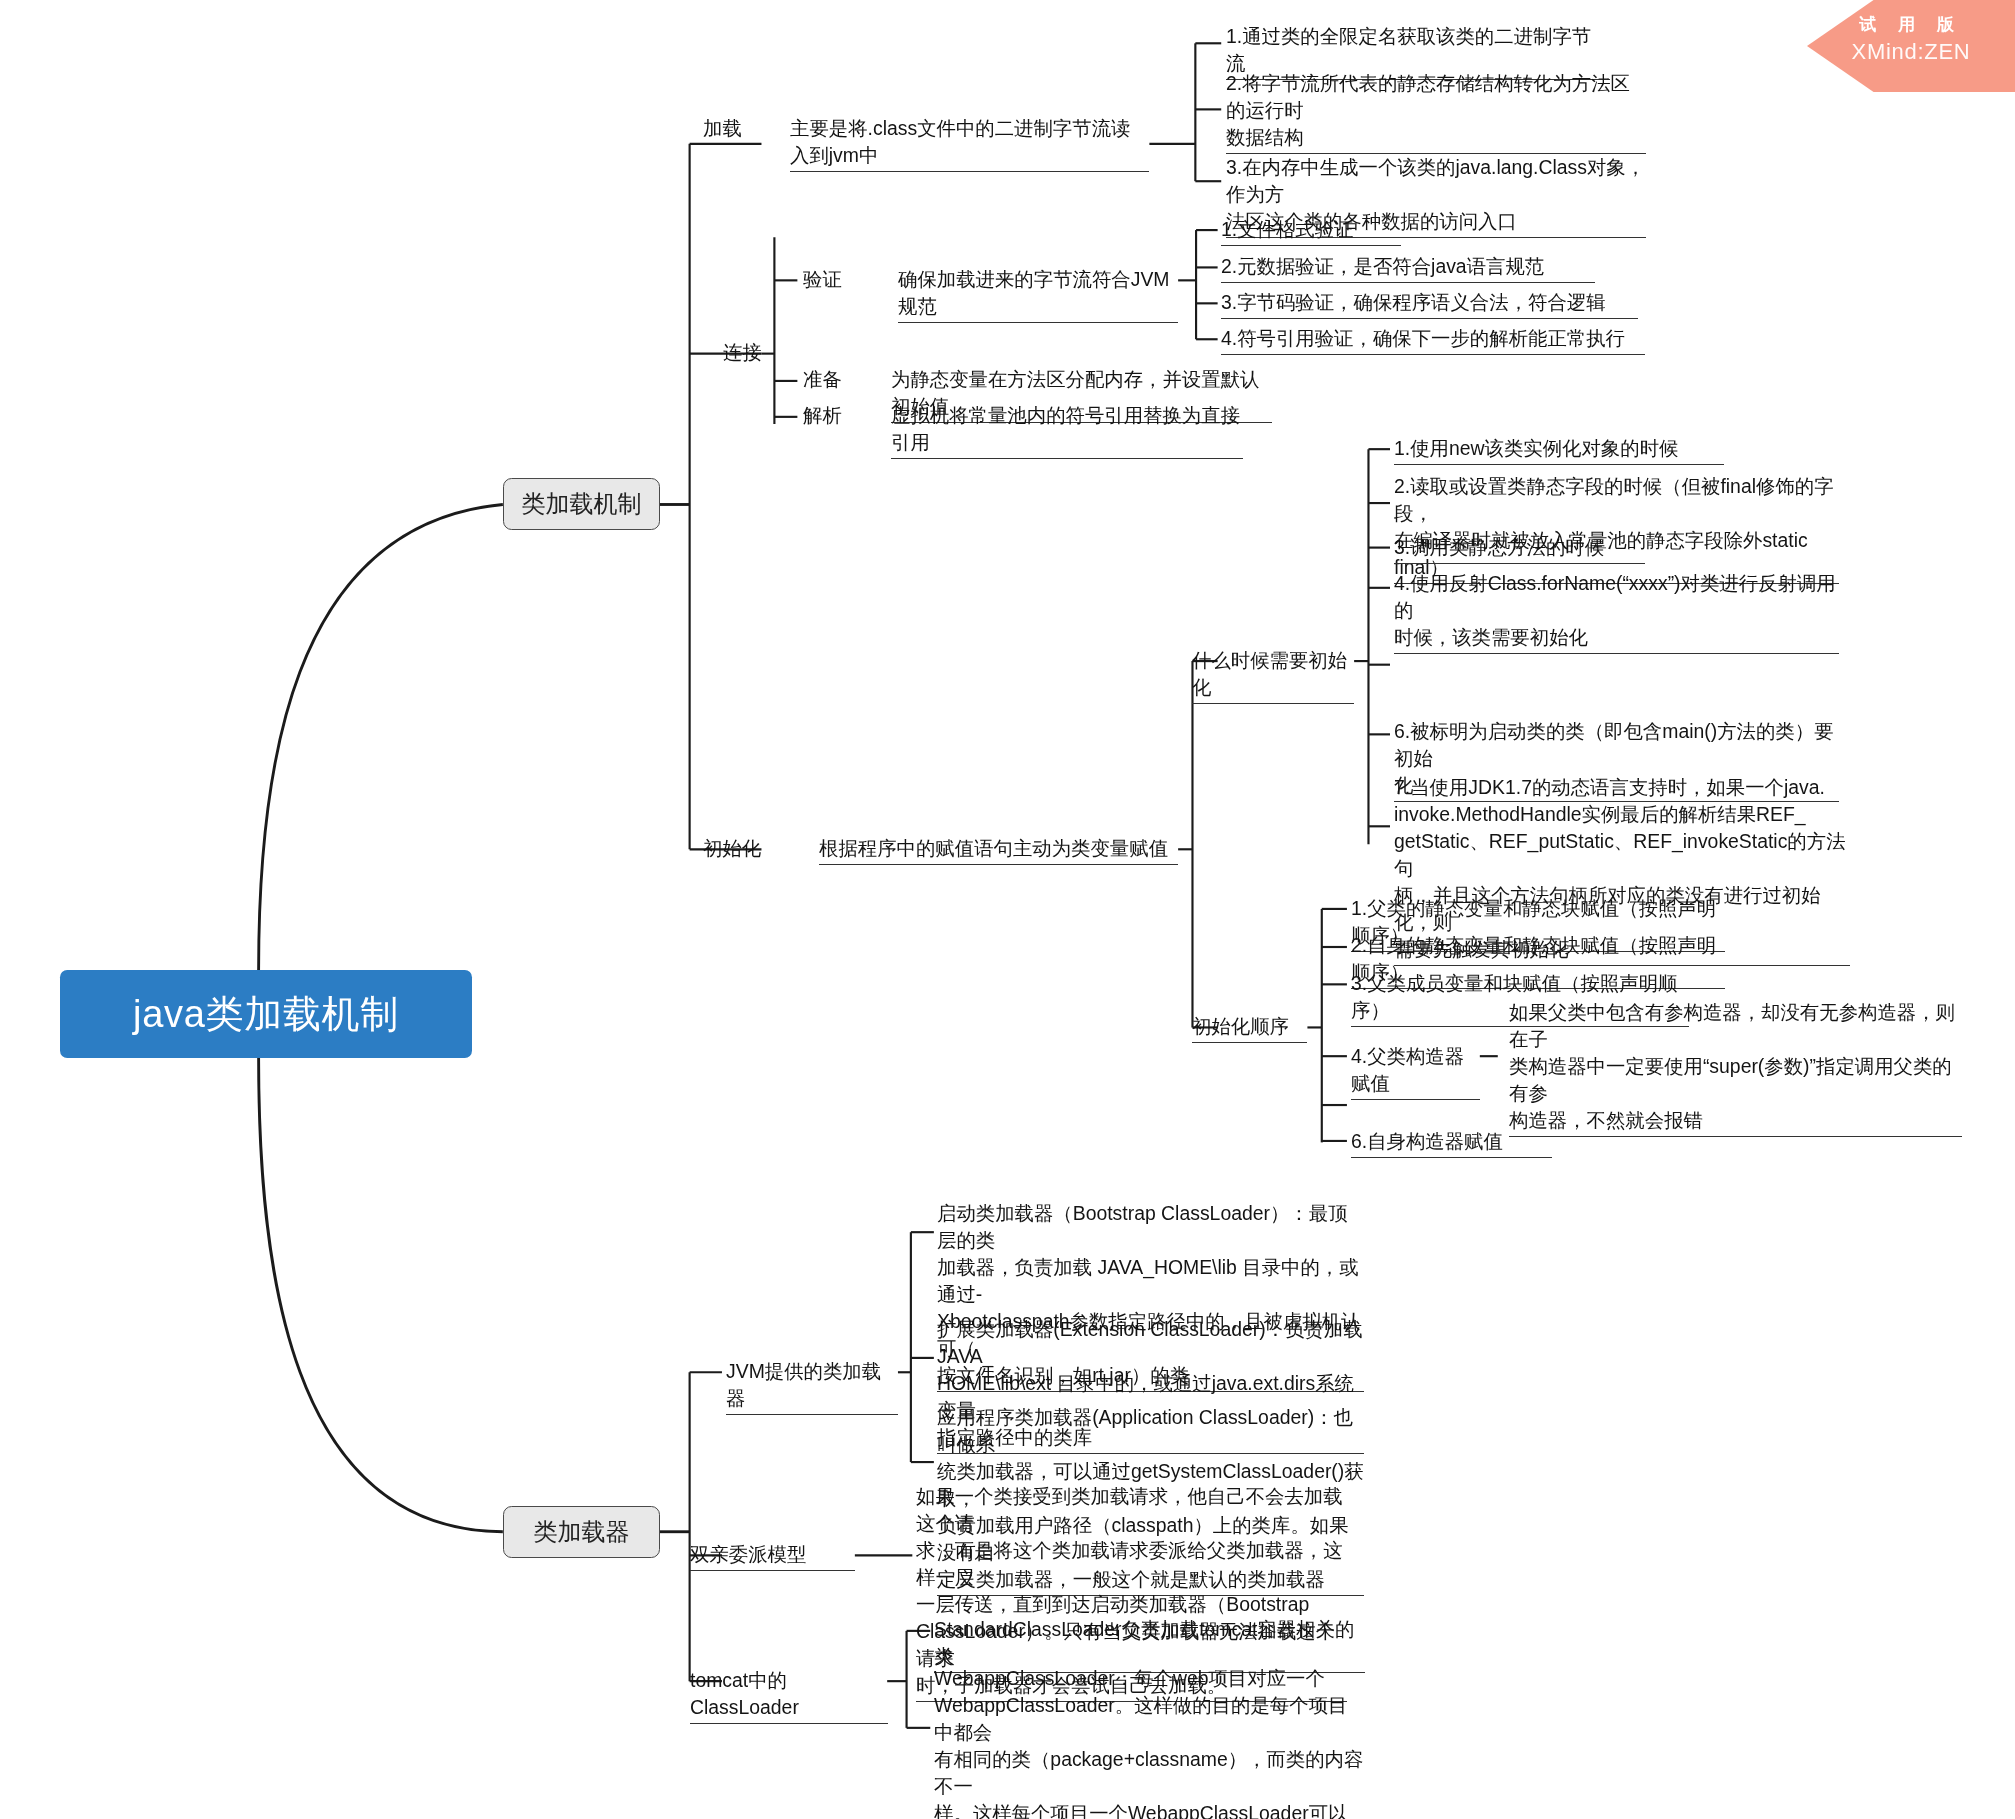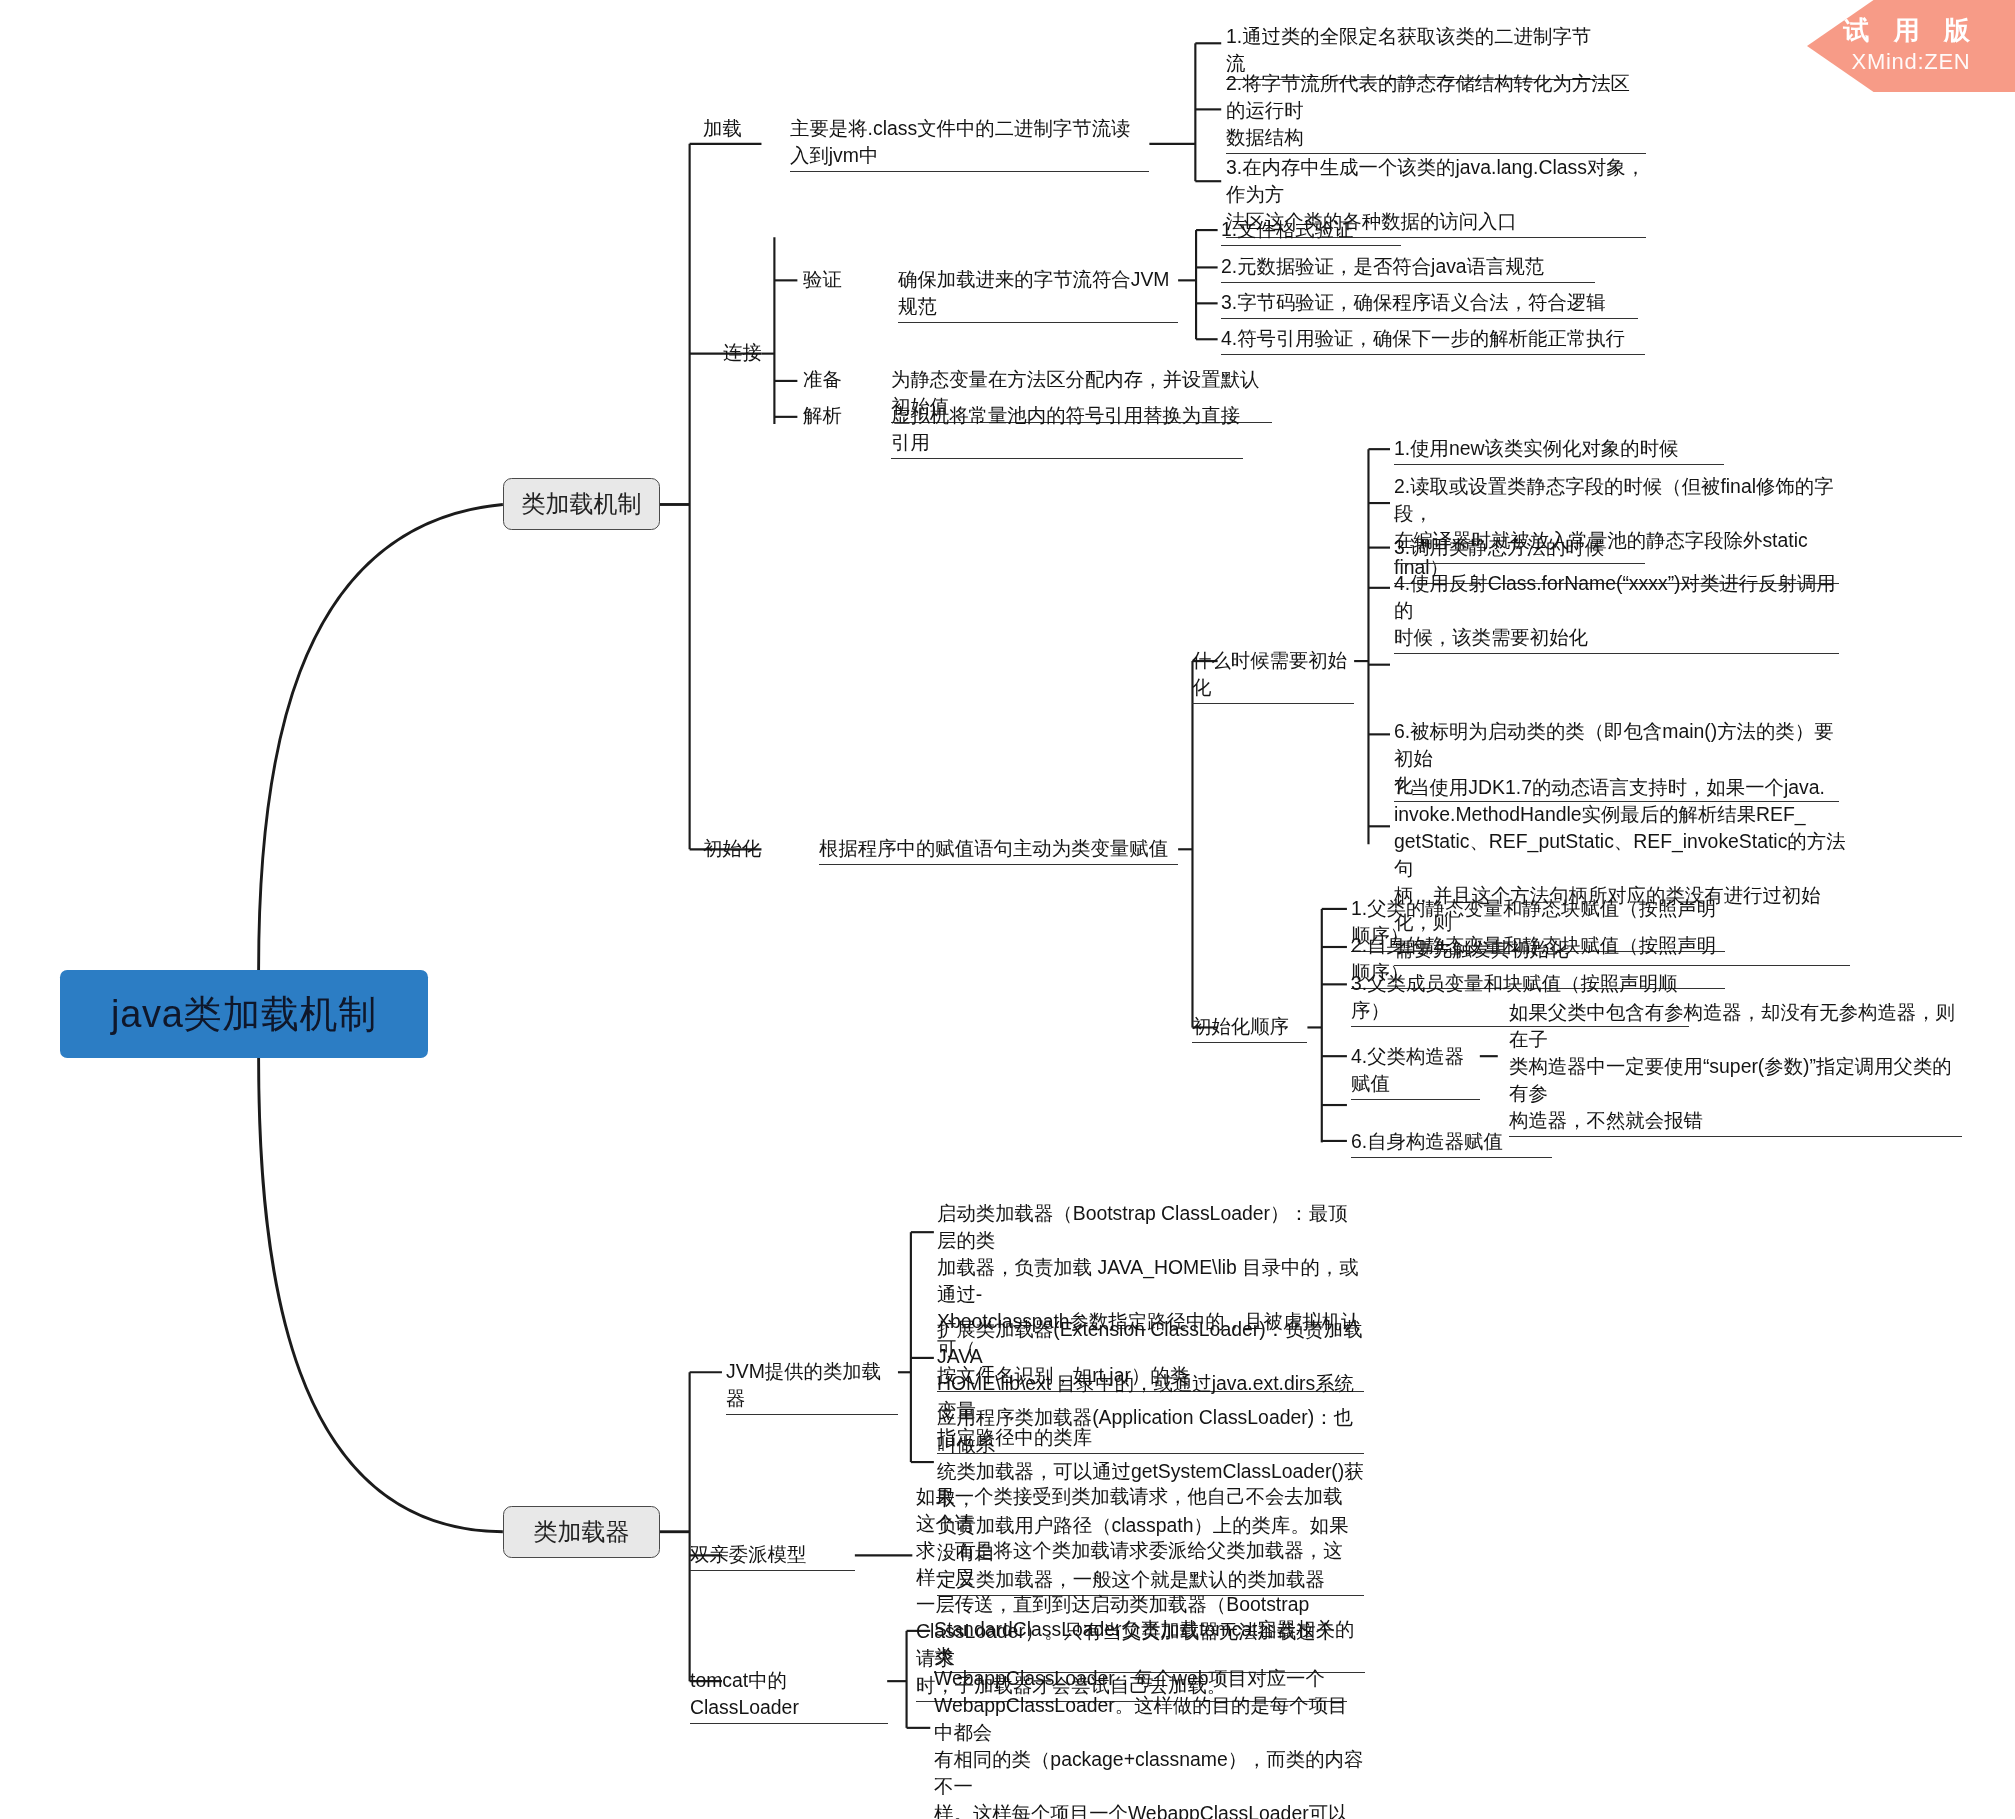--- a/index.html
+++ b/index.html
@@ -11,27 +11,27 @@
   #canvas{position:absolute;left:0;top:0;width:2015px;height:1820px;}
   svg.wires{position:absolute;left:0;top:0;width:2015px;height:1820px;pointer-events:none;}
 
   
   .trial{
     position:absolute;right:0;top:0;width:208px;height:92px;
     background:#f79b87;
     clip-path:polygon(32% 0, 100% 0, 100% 100%, 32% 100%, 0 50%);
     color:#ffffff;text-align:center;
   }
-  .trial .t1{font-size:26px;letter-spacing:8.6px;font-weight:bold;padding-top:16px;line-height:1.1;}
+  .trial .t1{font-size:17px;letter-spacing:8.6px;font-weight:bold;padding-top:16px;line-height:1.1;}
   .trial .t2{font-size:22px;letter-spacing:0.7px;padding-top:4.3px;opacity:.95;}
 
   
   .root-node{
-    position:absolute;left:60px;top:970px;width:368px;height:88px;
-    background:#2c7dc4;border-radius:7.2px;color:#0f172a;
+    position:absolute;left:60px;top:970px;width:412px;height:88px;
+    background:#2c7dc4;border-radius:7.2px;color:#ffffff;
     font-size:38px;display:flex;align-items:center;justify-content:center;
     letter-spacing:0.7px;
   }
 
   
   .branch-node{
     position:absolute;background:#e8e8e8;border:1.4px solid #4a4a4a;border-radius:8.6px;
     font-size:24px;color:#222;display:flex;align-items:center;justify-content:center;
     padding:0 11.5px;box-sizing:border-box;
   }

